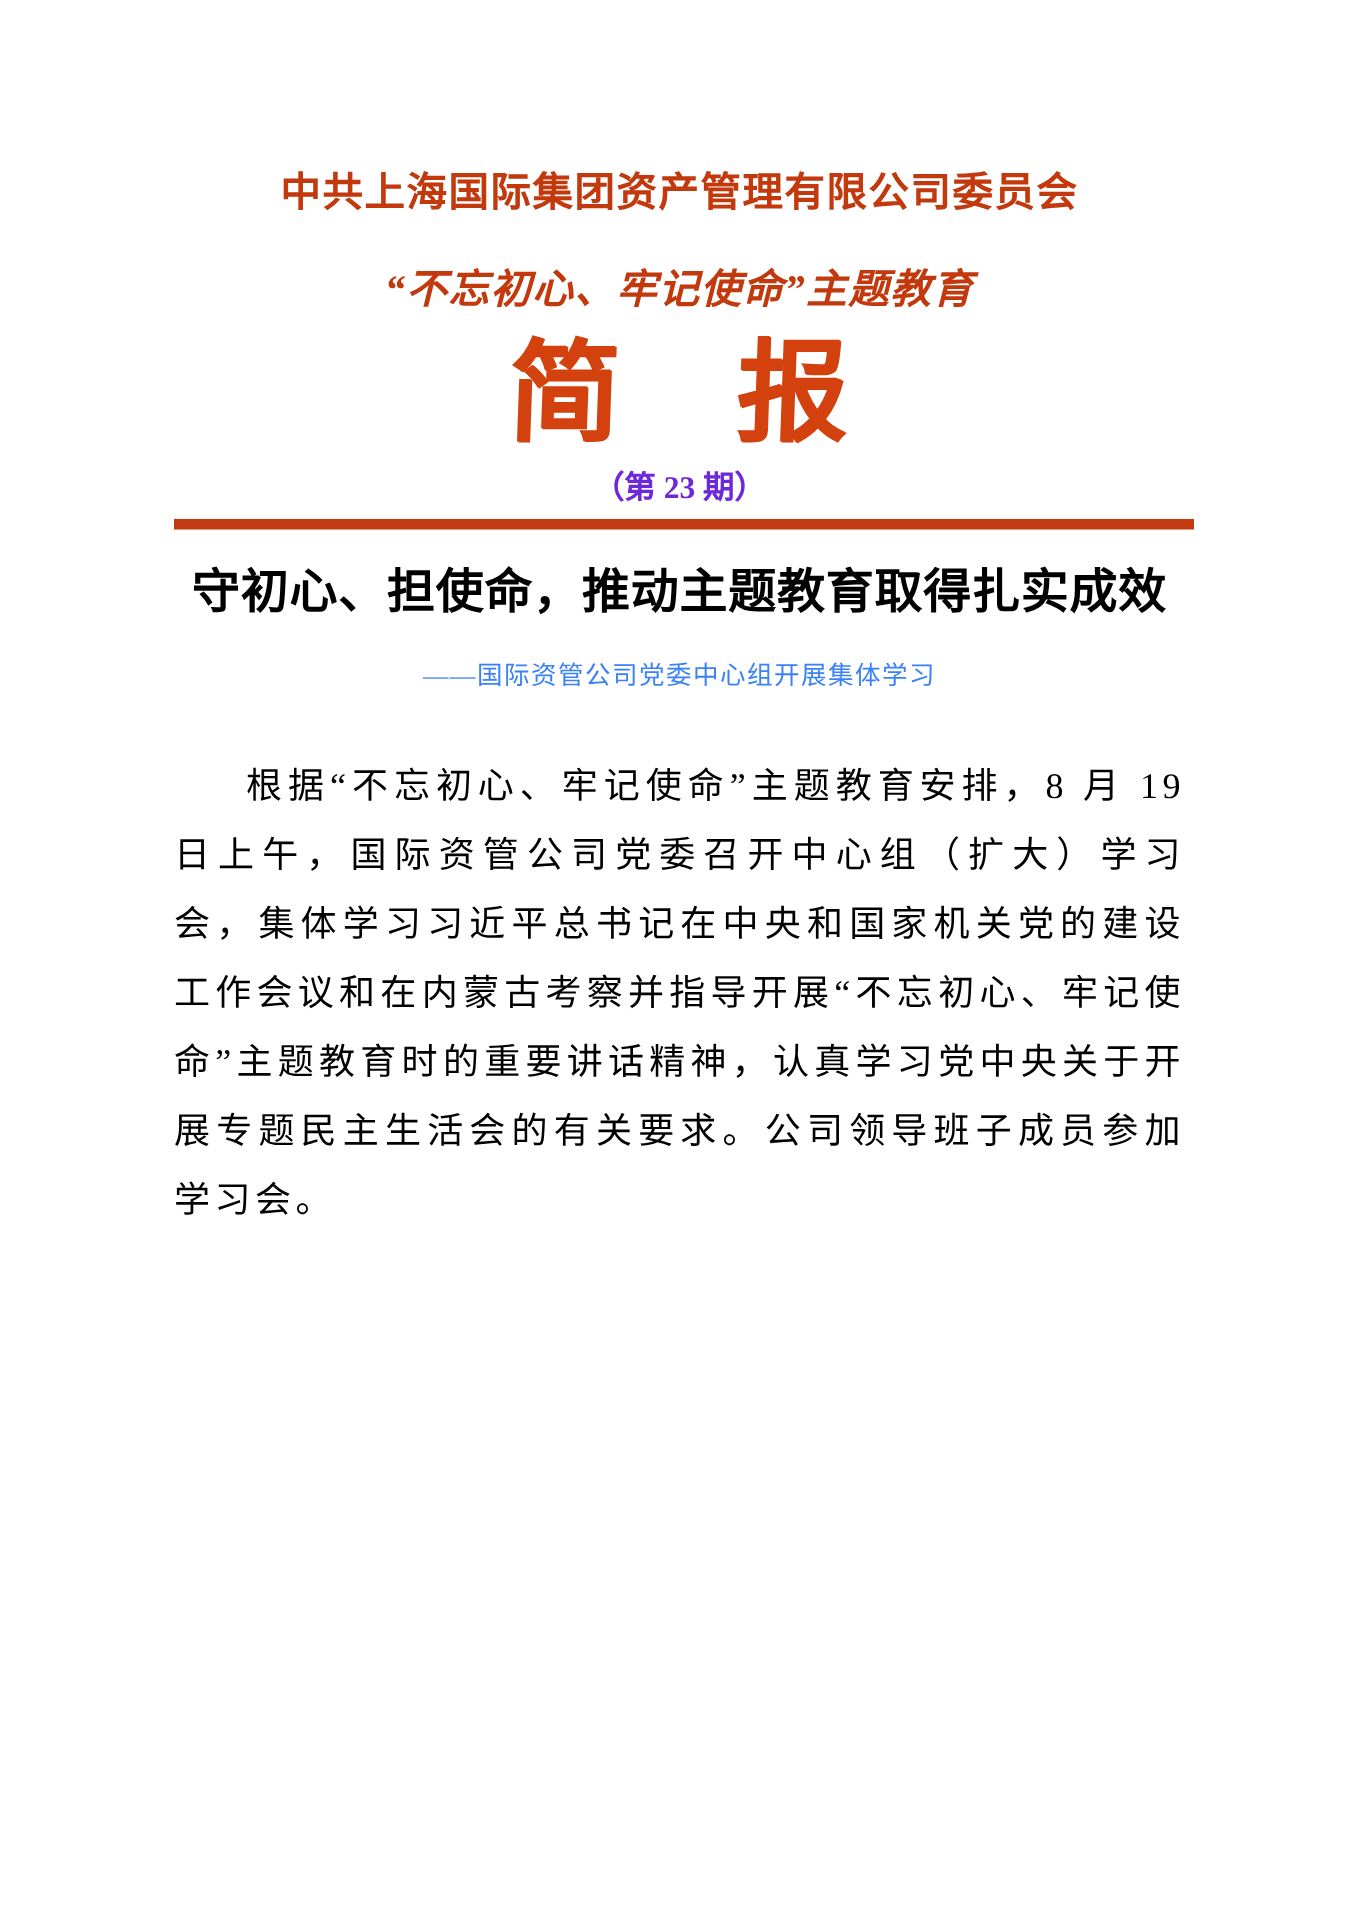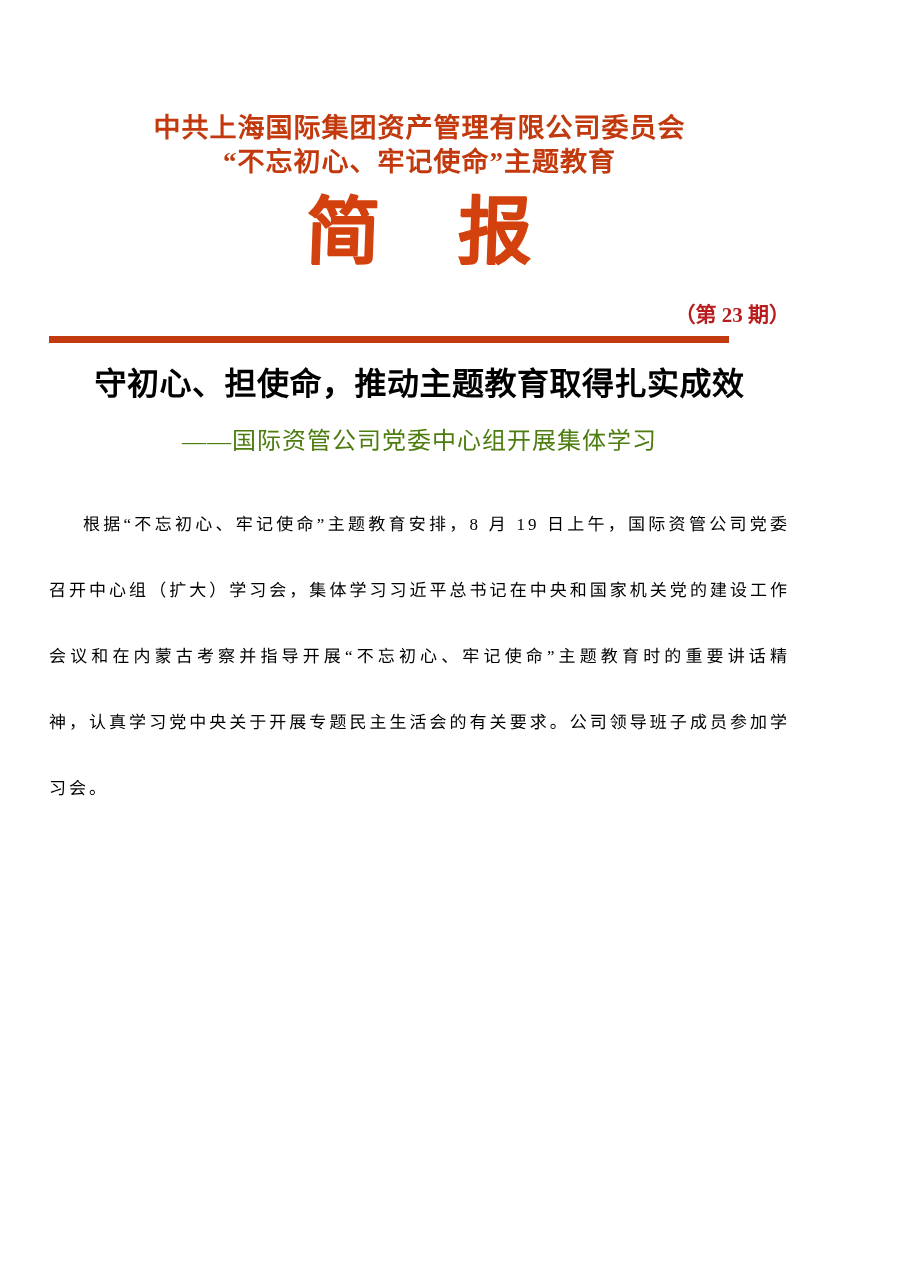--- a/index.html
+++ b/index.html
@@ -11,51 +11,52 @@
     width: 900px;
     height: 1272px;
     overflow: hidden;
     font-family: "Liberation Serif", "DejaVu Serif", serif;
     color: #000000;
   }
   .page {
     box-sizing: border-box;
     width: 900px;
     height: 1272px;
-    padding: 112px 110px 0 49px;
+    padding: 112px 110px 0 116px;
     background: #ffffff;
   }
   
   .org-line {
     text-align: center;
     color: #c2390d;
     font-weight: bold;
     font-size: 27px;
     line-height: 32px;
     letter-spacing: 1px;
   }
   .org-line.second {
-    margin-top: 2px;
+    margin-top: 33px;
+    font-style: italic;
   }
   .masthead-title {
     margin-top: 14px;
     text-align: center;
     color: #d3420e;
     font-weight: bold;
     font-size: 74px;
     line-height: 80px;
     letter-spacing: 2px;
     
     text-shadow: 1px 1px 0 #d3420e;
     transform: skewX(-2deg);
   }
   .issue-line {
-    margin-top: 30px;
-    text-align: right;
-    color: #b91c1c;
+    margin-top: 9px;
+    text-align: center;
+    color: #6d28d9;
     font-weight: bold;
     font-size: 21px;
     line-height: 26px;
   }
   .red-rule {
     margin-top: 8px;
     width: 680px;
     height: 7px;
     background: #c23a10;
     border: 0;
@@ -65,32 +66,32 @@
     text-align: center;
     color: #000000;
     font-weight: bold;
     font-size: 32px;
     line-height: 40px;
     letter-spacing: 0.5px;
     white-space: nowrap;
   }
   .subheadline {
     text-align: center;
-    color: #4d7c0f;
-    font-size: 24px;
+    color: #3b82f6;
+    font-size: 17px;
     line-height: 30px;
     letter-spacing: 1px;
   }
   .body-text {
     margin-top: 36px;
   }
   .body-text p {
     margin: 0;
-    font-size: 17px;
-    line-height: 66px;
+    font-size: 24px;
+    line-height: 46px;
     letter-spacing: 3px;
     text-indent: 2em;
     text-align: justify;
     text-justify: inter-ideograph;
     color: #000000;
   }
 </style>
 </head>
 <body>
 

